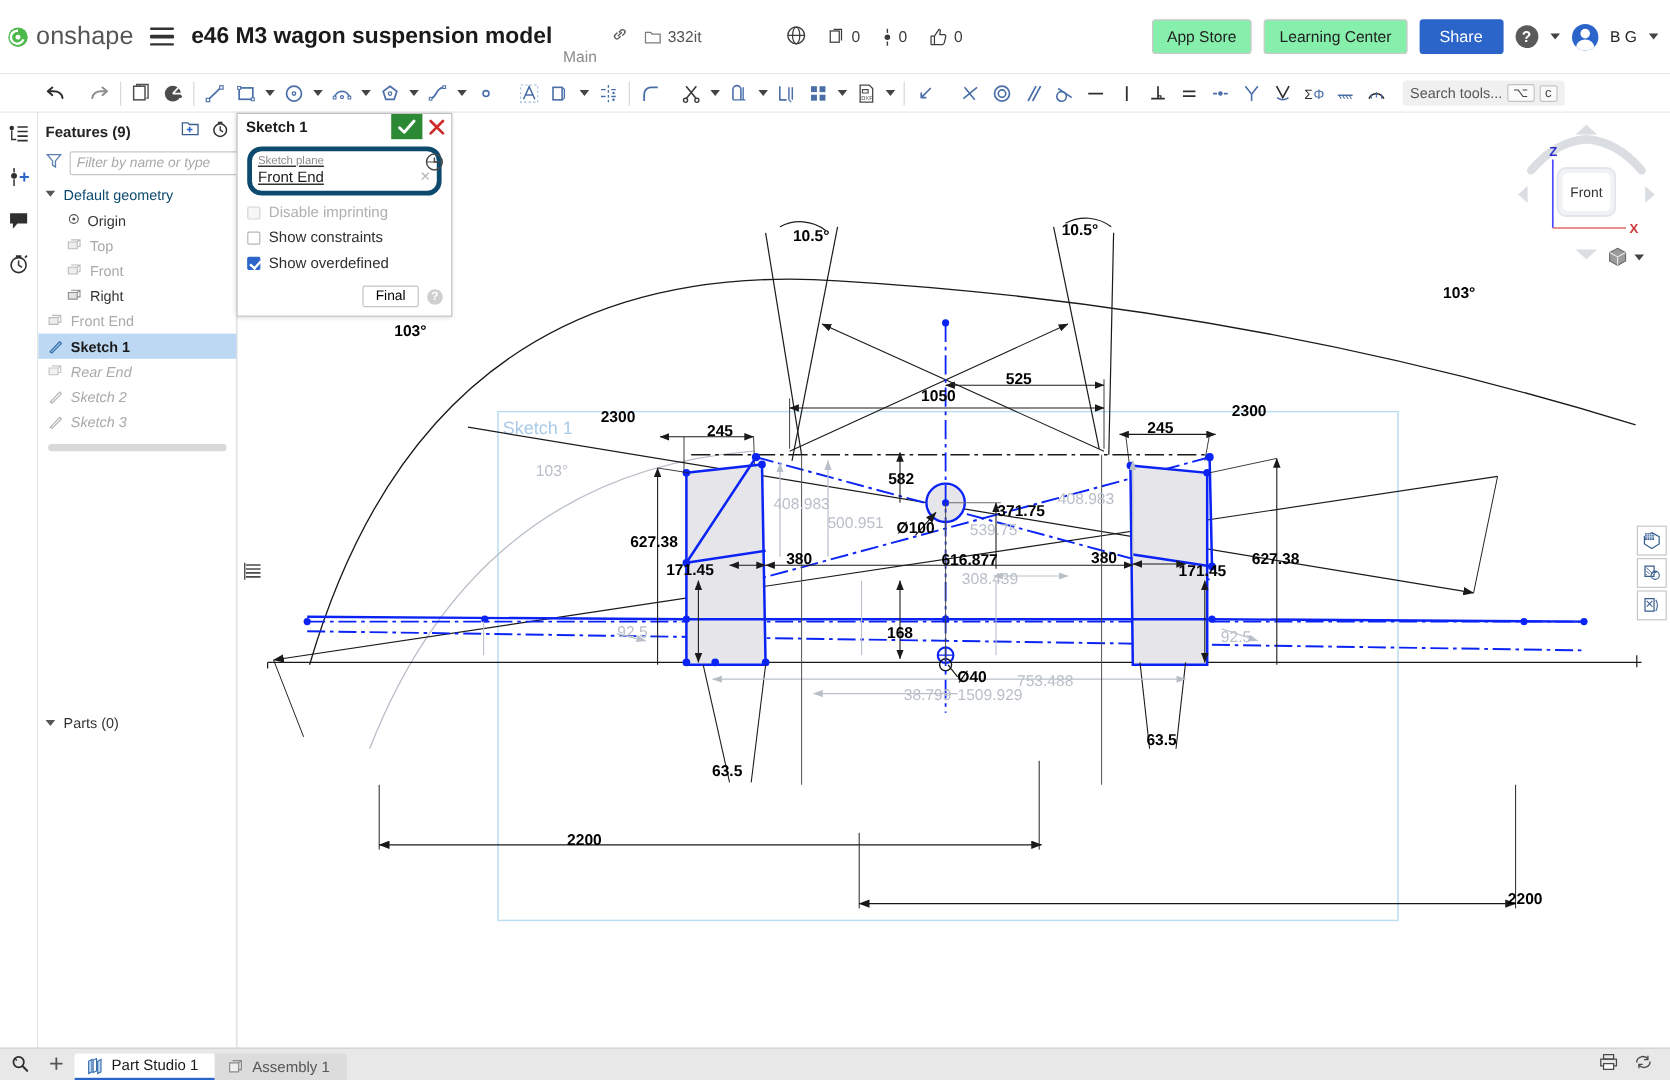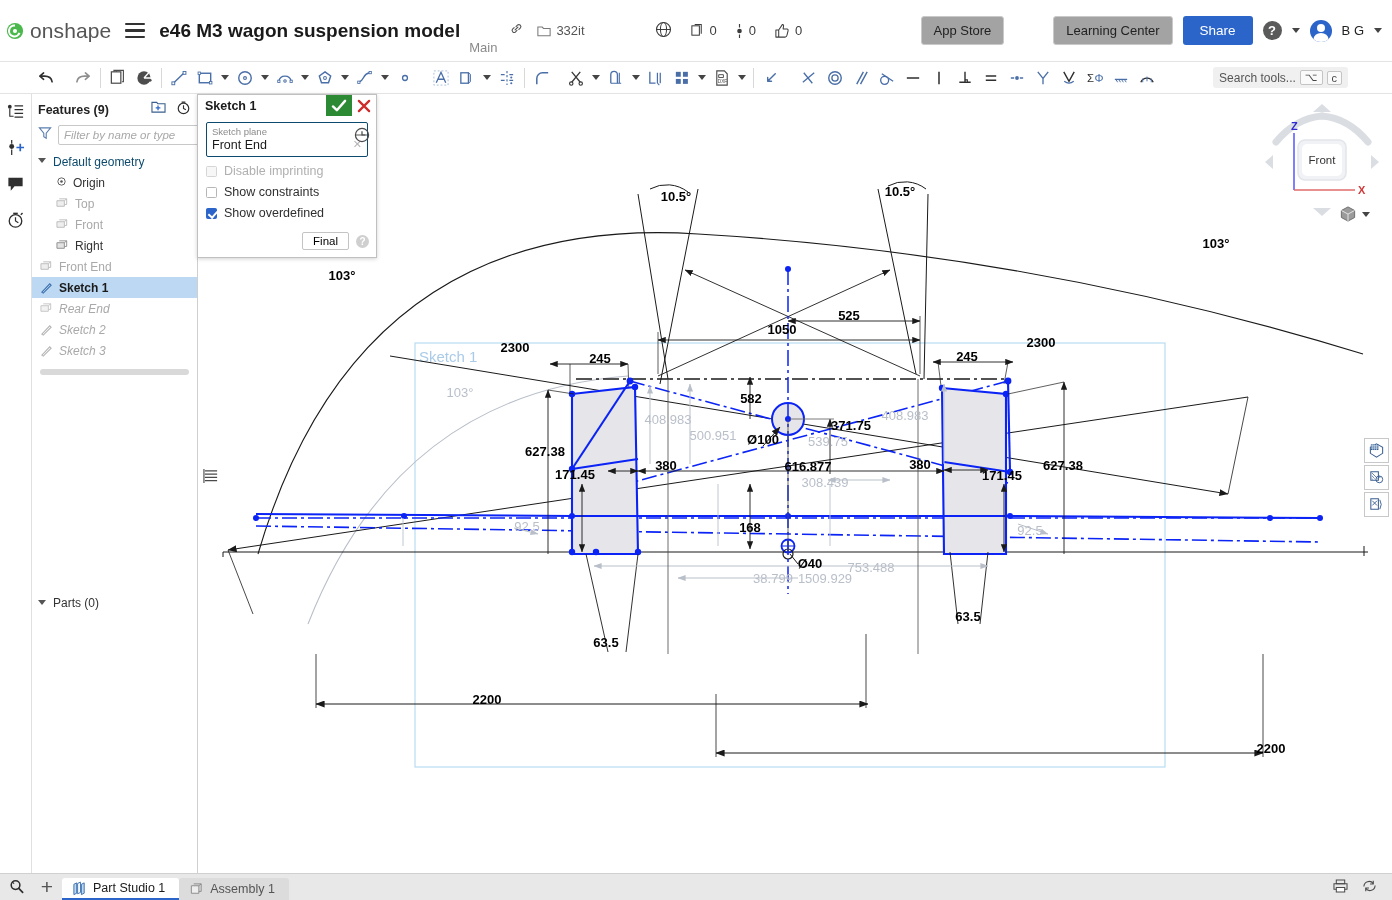--- a/index.html
+++ b/index.html
@@ -23,22 +23,22 @@
   .hamburger { margin-left: 14px; width: 20px; height: 16px; display:flex; flex-direction:column; justify-content:space-between; cursor:pointer;}
   .hamburger span { display:block; height:2.4px; background:#333; border-radius:1px;}
   .doc-title { margin-left: 14px; font-size: 19px; font-weight: bold; color: #1a1a1a; }
   .branch { margin-left: 9px; font-size: 13px; color: #8a8a8a; margin-top: 33px; }
   .link-ico { margin-left: 12px; color:#555; }
   .folder-chip { margin-left: 13px; display:flex; align-items:center; gap:5px; font-size:13px; color:#555;}
   .hdr-counts { margin-left: 70px; display:flex; align-items:center; gap: 18px; color:#3c3c3c; font-size:13px;}
   .cnt { display:flex; align-items:center; gap:5px;}
   .hdr-right { margin-left:auto; display:flex; align-items:center; gap:10px; margin-right:10px;}
   .btn-outline {
-    border: 1px solid #c9c9c9; background:#a3a3a3; border-radius:3px;
-    padding: 6px 12px; font-size: 13px; color:#222; cursor:pointer;margin-left:39px;
+    border: 1px solid #c9c9c9; background:#86efac; border-radius:3px;
+    padding: 6px 12px; font-size: 13px; color:#222; cursor:pointer;
   }
   .btn-share {
     background:#2b65c9; color:#fff; border:none; border-radius:3px;
     padding: 7px 17px; font-size:13.5px; cursor:pointer;
   }
   .help-ico { width:19px; height:19px; border-radius:50%; background:#5a5a5a; color:#fff;
     font-size:13px; font-weight:bold; display:flex; align-items:center; justify-content:center; }
   .caret { width:0;height:0;border-left:4px solid transparent;border-right:4px solid transparent;border-top:5px solid #444; }
   .avatar { width:22px; height:22px; border-radius:50%; background:#2b65c9; position:relative; overflow:hidden; }
   .avatar::after { content:""; position:absolute; left:50%; top:4px; width:8px; height:8px; border-radius:50%;
@@ -49,21 +49,21 @@
 
   
   .toolbar {
     position:absolute; top:62px; left:0; width:1392px; height:32px;
     background:#fff; display:flex; align-items:center; border-bottom:1px solid #e3e3e3;
   }
   .tb-item { width:26px; height:26px; display:flex; align-items:center; justify-content:center; cursor:pointer;}
   .tb-dd { width:14px; height:26px; display:flex; align-items:center; justify-content:center; cursor:pointer;}
   .tb-sep { width:1px; height:20px; background:#d8d8d8; margin:0 4px; }
   .search-tools {
-    margin-left:auto; margin-right:44px; display:flex; align-items:center; gap:4px;
+    margin-left:auto; margin-right:88px; display:flex; align-items:center; gap:4px;
     background:#f0f0f0; border-radius:3px; padding:3px 6px; font-size:12px; color:#555;
   }
   .kbd { border:1px solid #c4c4c4; border-radius:2px; background:#fafafa; padding:0 4px; font-size:11px; color:#444;}
 
   
   .rail {
     position:absolute; top:94px; left:0; width:32px; height:806px;
     background:#fff; border-right:1px solid #e0e0e0;
     display:flex; flex-direction:column; align-items:center; padding-top:6px; gap:14px;
   }
@@ -105,21 +105,21 @@
   .skdlg {
     position:absolute; top:94px; left:197px; width:180px;
     background:#fff; border:1px solid #c0c0c0; box-shadow:0 1px 4px rgba(0,0,0,.18); z-index:30;
   }
   .skdlg-head { display:flex; align-items:center; height:21px; }
   .skdlg-name { font-size:12.5px; font-weight:bold; color:#1a1a1a; padding-left:7px;}
   .ok-btn { margin-left:auto; width:26px; height:21px; background:#2d8a34;
      display:flex;align-items:center;justify-content:center;cursor:pointer;}
   .x-btn { width:24px; height:21px; display:flex;align-items:center;justify-content:center;cursor:pointer;}
   .skdlg-body { padding: 6px 8px 6px 8px;}
-  .field-box { border:1px solid #0c4a6e; border-radius:2px; padding:3px 5px 4px 5px; position:relative;}
+  .field-box { border:4px solid #0c4a6e; border-radius:12px; padding:3px 5px 4px 5px; position:relative;text-decoration:underline;}
   .field-lbl { font-size:9.5px; color:#8b8b8b; }
   .field-val { font-size:12.5px; color:#1a1a1a; margin-top:1px;}
   .field-x { position:absolute; right:5px; bottom:5px; color:#b5b5b5; font-size:11px; cursor:pointer;}
   .clock-ico { position:absolute; right:6px; top:32px; }
   .cbrow { display:flex; align-items:center; gap:7px; margin-top:7px; font-size:12.5px;}
   .cb { width:11px; height:11px; border:1px solid #b6b6b6; background:#fff; border-radius:1.5px; cursor:pointer;}
   .cb.dis { border-color:#d5d5d5; background:#f7f7f7;}
   .cb.on { background:#2b65c9; border-color:#2b65c9; position:relative;}
   .cb.on::after{content:"";position:absolute;left:3px;top:0.5px;width:3.5px;height:7px;border:solid #fff;border-width:0 2px 2px 0;transform:rotate(42deg);}
   .cb-lbl { color:#2f2f2f;}

